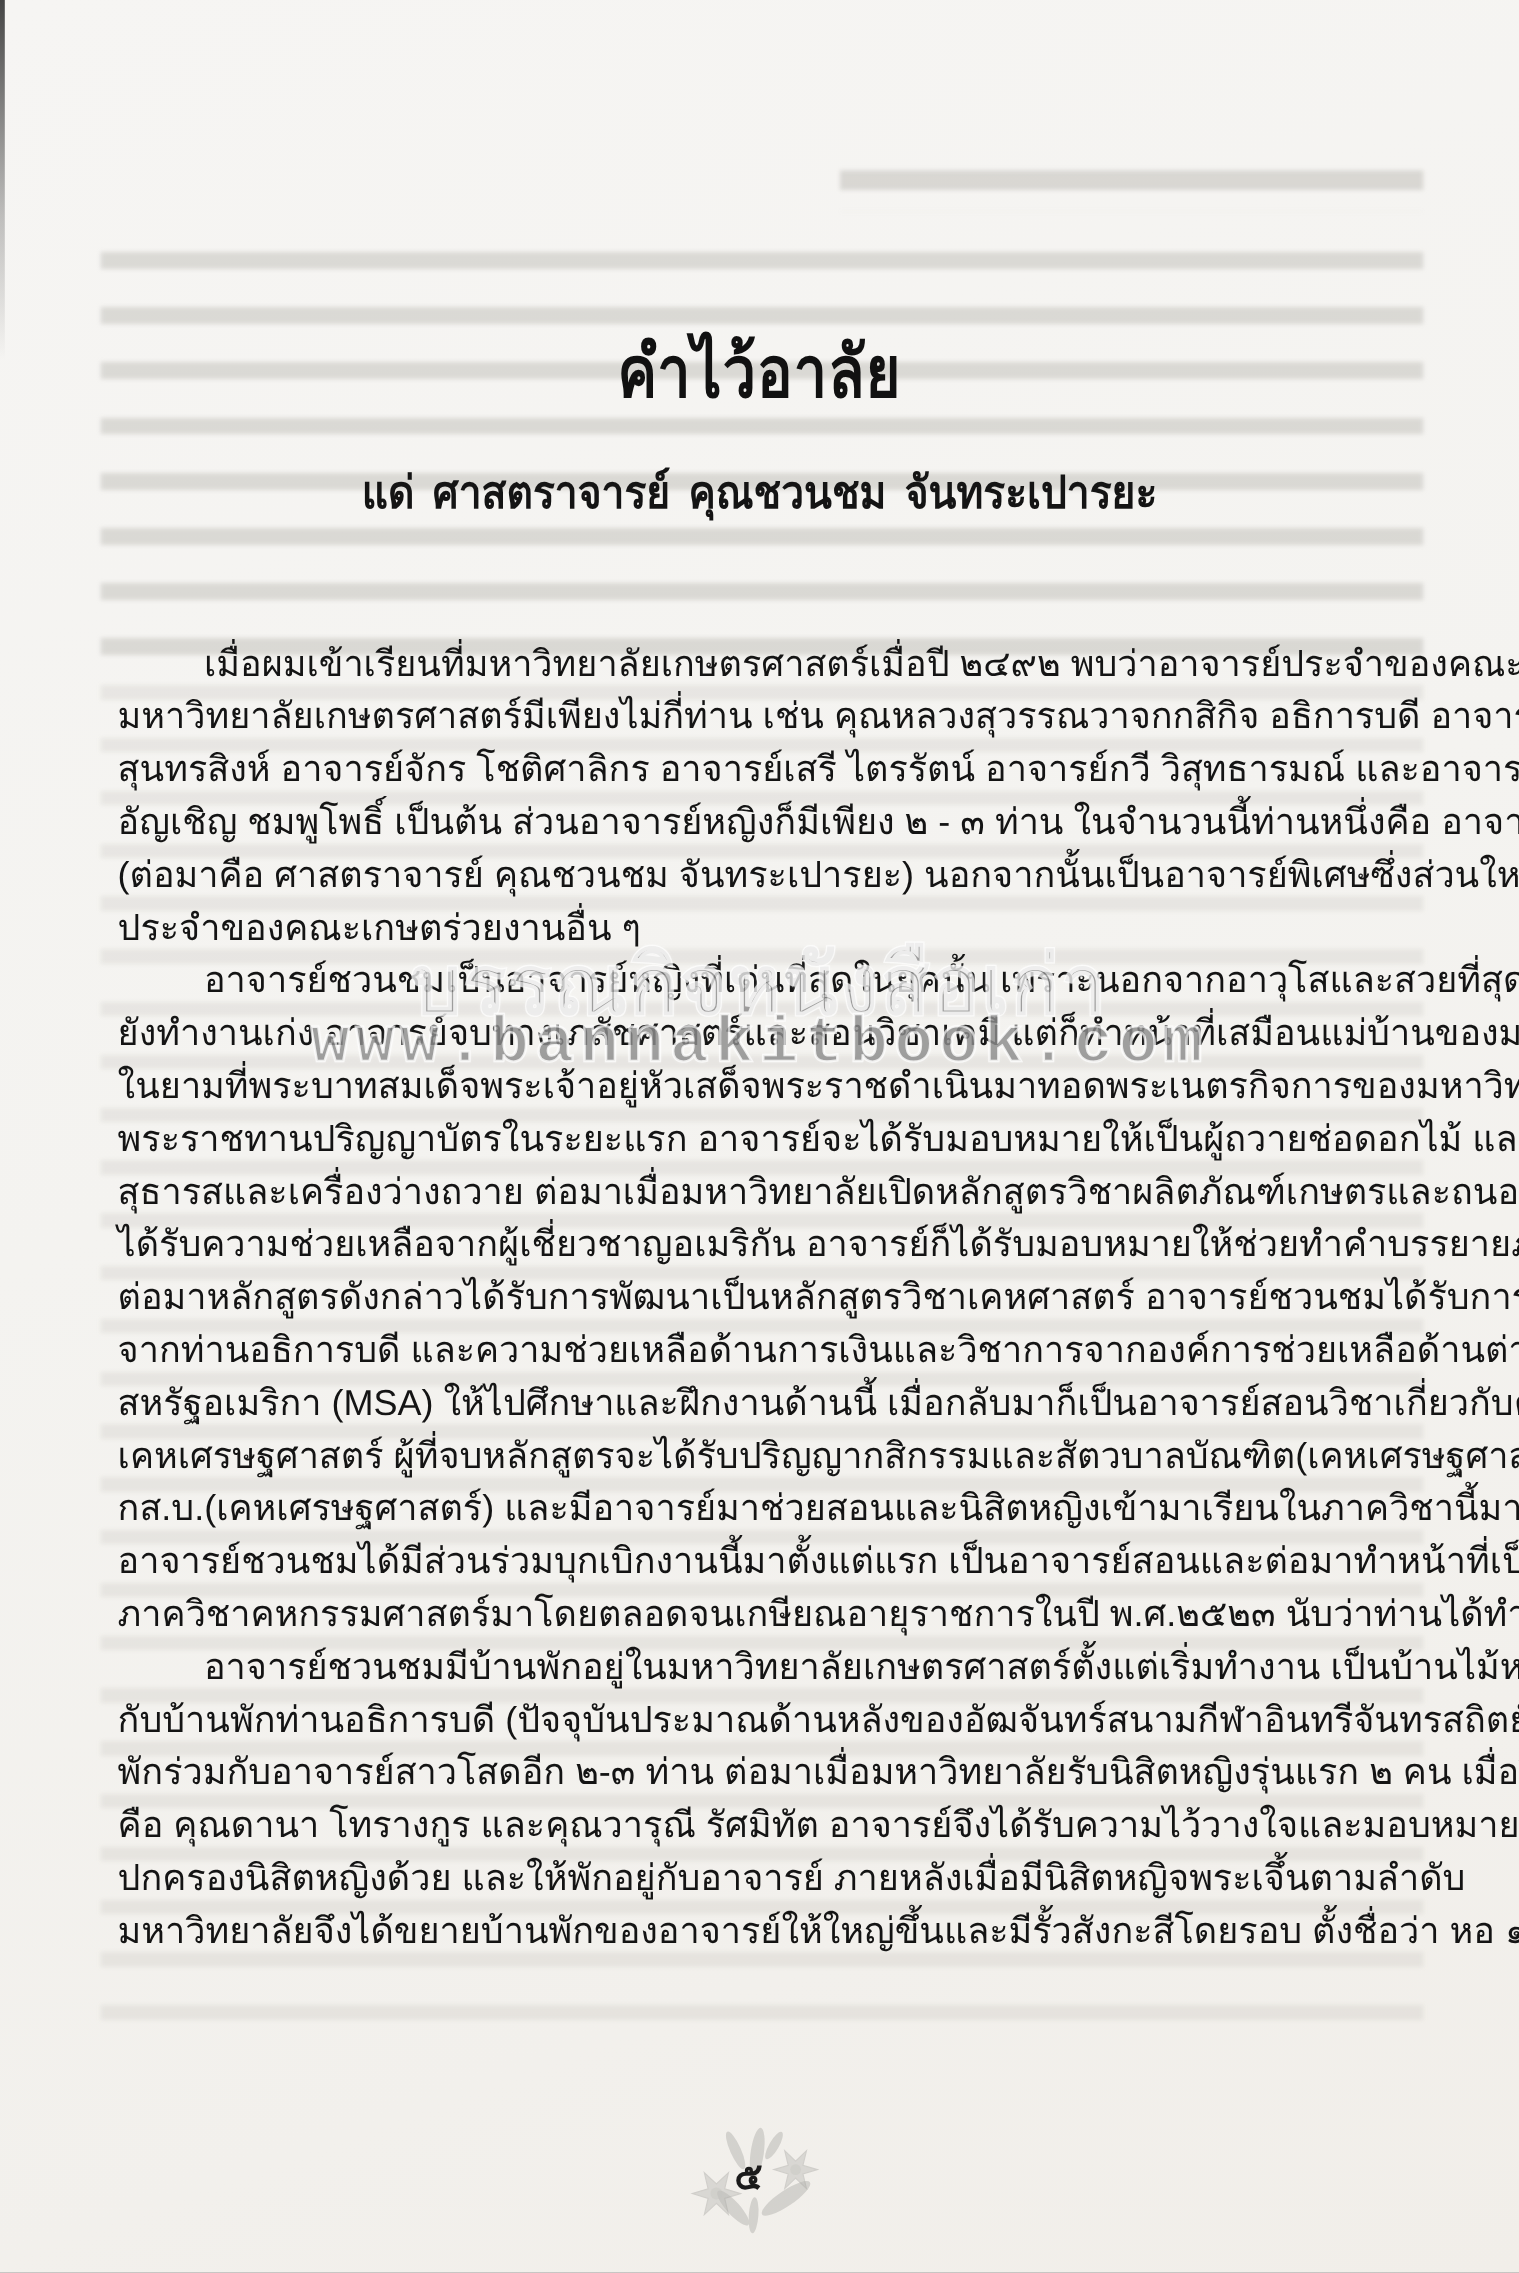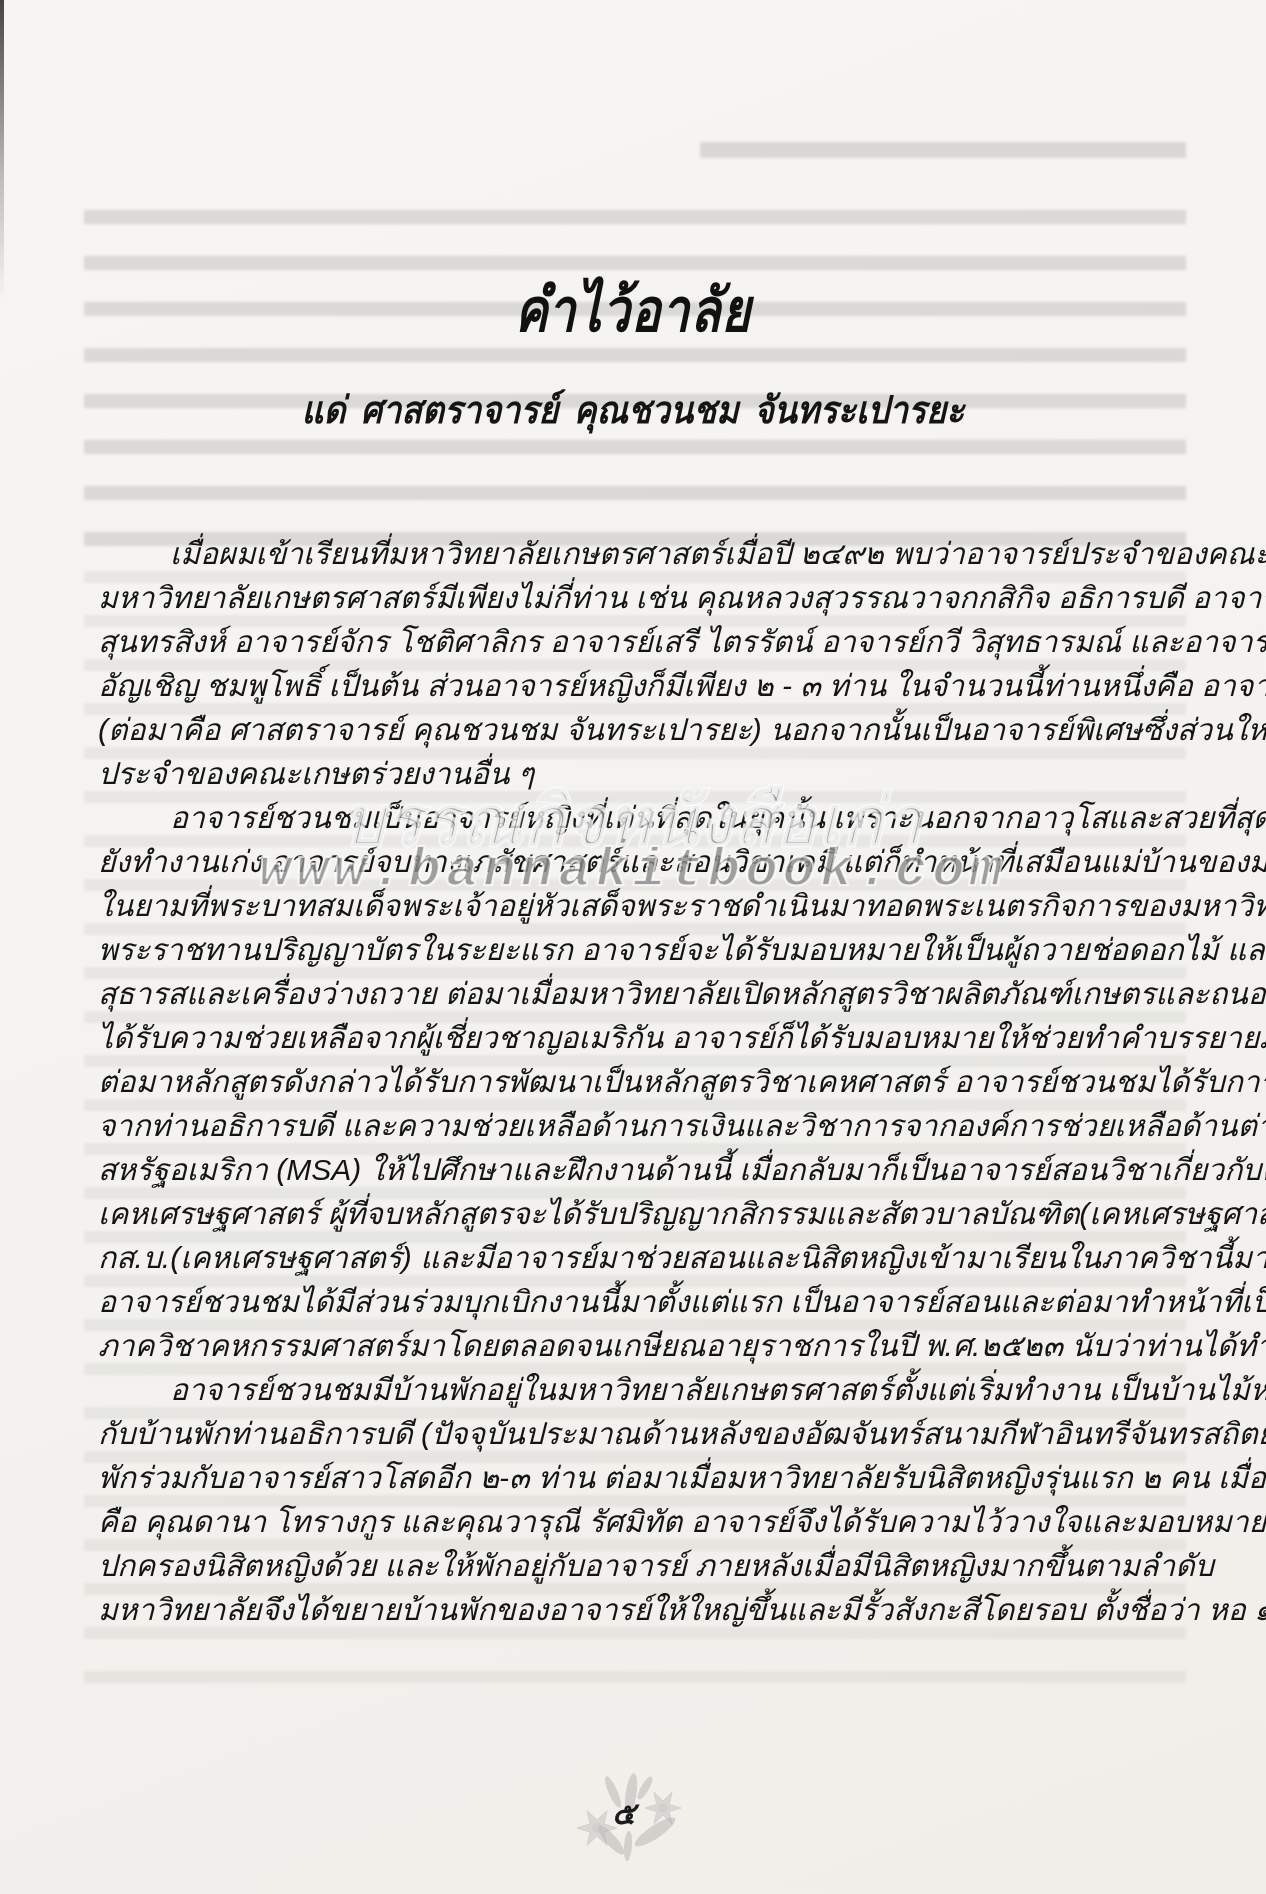--- a/index.html
+++ b/index.html
@@ -4,21 +4,20 @@
 <style>
   html,body{margin:0;padding:0;background:#888;}
   .page{
     position:relative;
     width:1266px;height:1894px;
     margin:0 auto;
     background:linear-gradient(160deg,#f6f5f3 0%,#f4f3f0 45%,#f2f0ec 80%,#f1eee9 100%);
     overflow:hidden;
     font-family:"Liberation Sans","DejaVu Sans",sans-serif;
     color:#161616;
-    font-style:italic;
   }
   
   .scan-edge{
     position:absolute;left:0;top:0;width:4px;height:300px;
     background:linear-gradient(to bottom,rgba(25,25,25,.8),rgba(25,25,25,.25) 60%,rgba(25,25,25,0));
   }
   
   .ghost{position:absolute;filter:blur(1.6px);pointer-events:none;}
   .ghost-a{
     left:700px;top:142px;width:486px;height:34px;
@@ -98,21 +97,21 @@
       <div class="line">จากท่านอธิการบดี  และความช่วยเหลือด้านการเงินและวิชาการจากองค์การช่วยเหลือด้านต่างประเทศของ</div>
       <div class="line">สหรัฐอเมริกา (MSA)  ให้ไปศึกษาและฝึกงานด้านนี้  เมื่อกลับมาก็เป็นอาจารย์สอนวิชาเกี่ยวกับคหกรรมและ</div>
       <div class="line">เคหเศรษฐศาสตร์  ผู้ที่จบหลักสูตรจะได้รับปริญญากสิกรรมและสัตวบาลบัณฑิต(เคหเศรษฐศาสตร์)  หรือ</div>
       <div class="line">กส.บ.(เคหเศรษฐศาสตร์) และมีอาจารย์มาช่วยสอนและนิสิตหญิงเข้ามาเรียนในภาควิชานี้มากขึ้นตามลำดับ</div>
       <div class="line">อาจารย์ชวนชมได้มีส่วนร่วมบุกเบิกงานนี้มาตั้งแต่แรก   เป็นอาจารย์สอนและต่อมาทำหน้าที่เป็นหัวหน้า</div>
       <div class="line">ภาควิชาคหกรรมศาสตร์มาโดยตลอดจนเกษียณอายุราชการในปี พ.ศ.๒๕๒๓  นับว่าท่านได้ทำงานให้ภาค</div>
       <div class="line first">อาจารย์ชวนชมมีบ้านพักอยู่ในมหาวิทยาลัยเกษตรศาสตร์ตั้งแต่เริ่มทำงาน  เป็นบ้านไม้หลังแรกติด</div>
       <div class="line">กับบ้านพักท่านอธิการบดี  (ปัจจุบันประมาณด้านหลังของอัฒจันทร์สนามกีฬาอินทรีจันทรสถิตย์)   อาจารย์</div>
       <div class="line">พักร่วมกับอาจารย์สาวโสดอีก ๒-๓ ท่าน   ต่อมาเมื่อมหาวิทยาลัยรับนิสิตหญิงรุ่นแรก ๒ คน  เมื่อปี ๒๔๙๑</div>
       <div class="line">คือ คุณดานา  โทรางกูร และคุณวารุณี  รัศมิทัต   อาจารย์จึงได้รับความไว้วางใจและมอบหมายให้เป็นผู้</div>
-      <div class="line">ปกครองนิสิตหญิงด้วย    และให้พักอยู่กับอาจารย์     ภายหลังเมื่อมีนิสิตหญิงมากขึ้นตามลำดับ</div>
+      <div class="line">ปกครองนิสิตหญิงด้วย    และให้พักอยู่กับอาจารย์     ภายหลังเมื่อมีนิสิตหญิจพระเจึ้นตามลำดับ</div>
       <div class="line">มหาวิทยาลัยจึงได้ขยายบ้านพักของอาจารย์ให้ใหญ่ขึ้นและมีรั้วสังกะสีโดยรอบ  ตั้งชื่อว่า หอ ๑๐   ต่อจาก</div>
     </div>
 
   <div class="wm wm1">บรรณกิจหนังสือเก่า</div>
   <div class="wm wm2">www.bannakitbook.com</div>
 
   <div class="ornament">
     <svg width="130" height="96" viewBox="0 0 130 96">
       <g opacity="0.5" fill="#b4b3af">
         <ellipse cx="66" cy="28" rx="5.5" ry="21" transform="rotate(8 66 28)"></ellipse>

